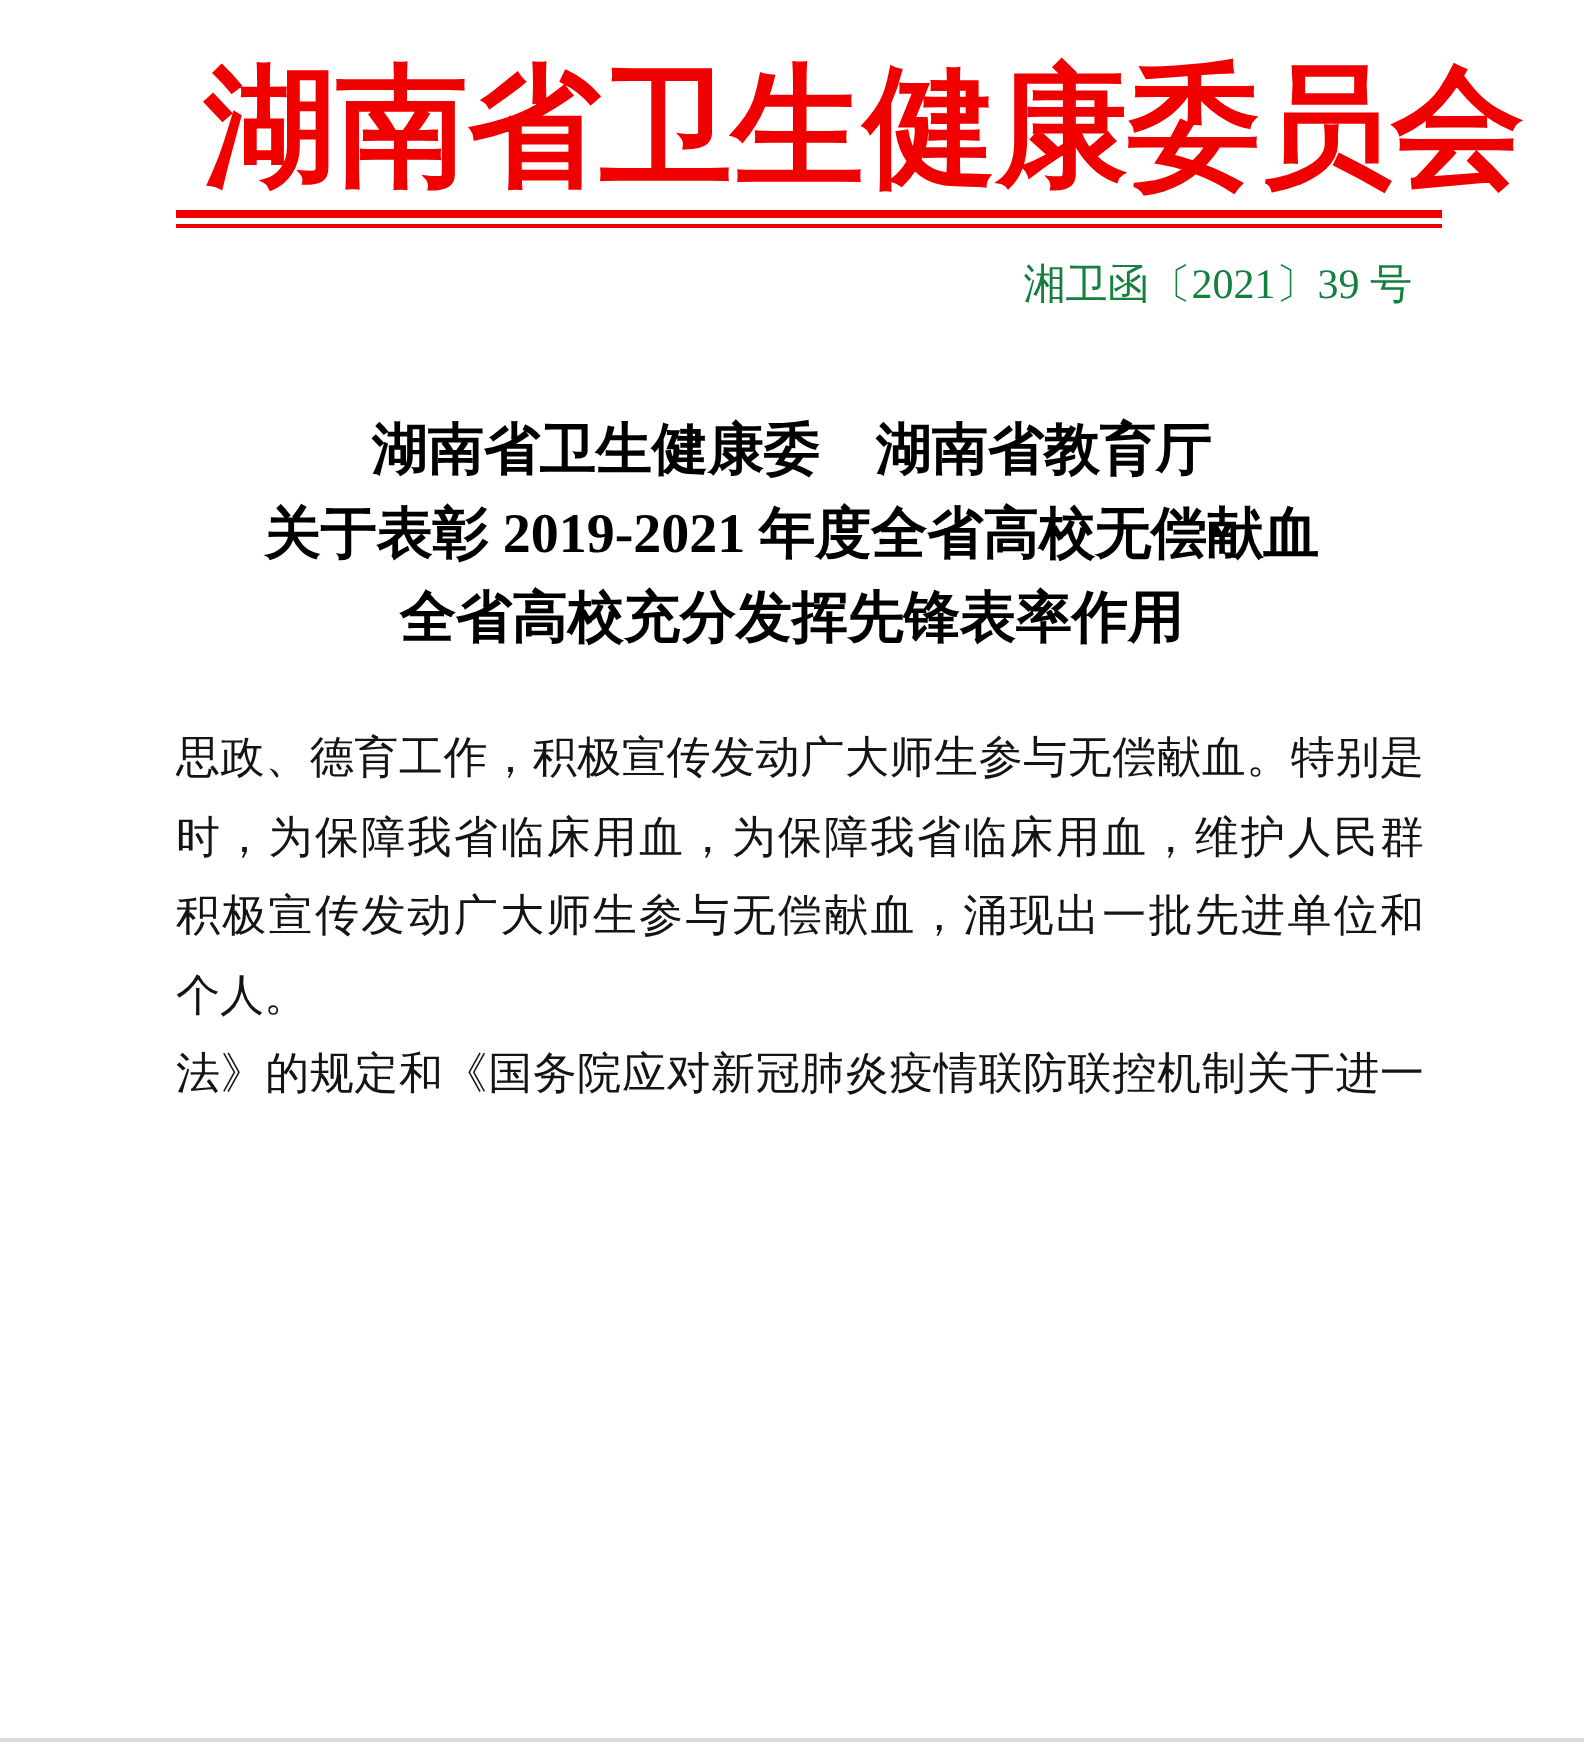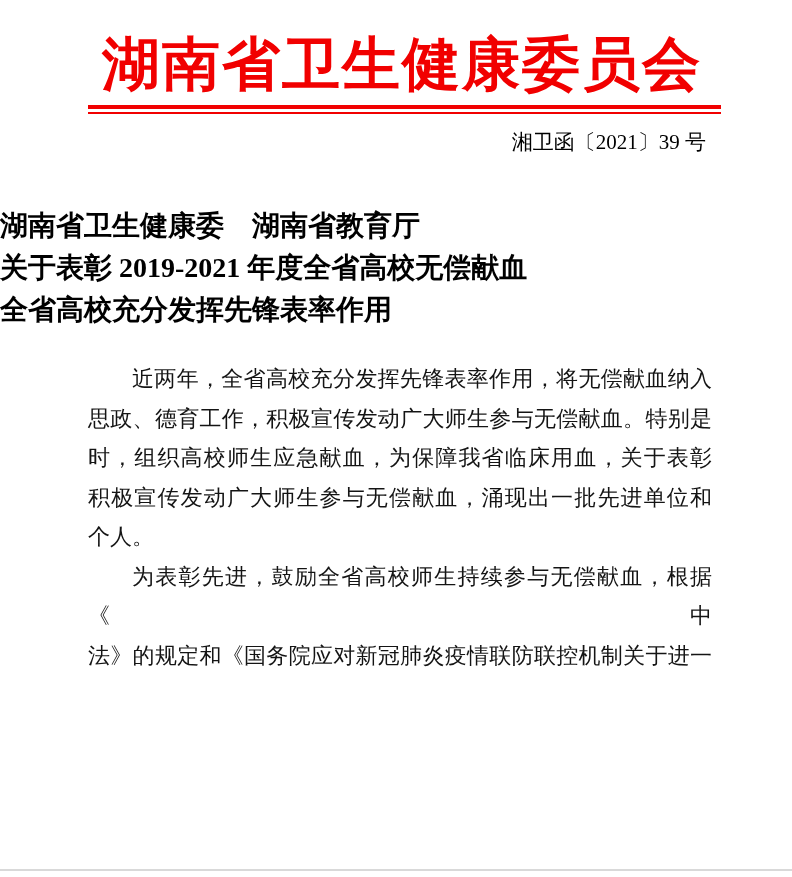--- a/index.html
+++ b/index.html
@@ -16,44 +16,45 @@
     color: #000000;
     font-family: "Liberation Serif", serif;
   }
   .letterhead {
     padding-top: 28px;
   }
   .org-line {
     margin: 0 92px 0 102px;
     color: var(--red, #f10000);
     font-weight: 700;
-    font-size: 58px;
+    font-size: 66px;
     line-height: 74px;
     text-align: justify;
     text-align-last: justify;
     white-space: nowrap;
   }
   .red-rule {
     margin: 3px 71px 0 88px;
     border-top: 4px solid var(--red, #f10000);
     border-bottom: 2px solid var(--red, #f10000);
     height: 3px;
   }
   .doc-number {
     margin: 15px 86px 0 0;
     text-align: right;
     font-size: 21px;
     line-height: 26px;
-    color: #000000;
+    color: #15803d;
   }
   .title {
     margin: 50px 0 0 0;
     font-size: 28px;
     line-height: 42px;
     font-weight: 700;
+    text-align: center;
     color: #000000;
   }
   .doc-body {
     margin: 28px 80px 0 88px;
     font-size: 22px;
     line-height: 39.5px;
     color: #141414;
   }
   .bline {
     text-align: justify;
@@ -87,25 +88,23 @@
 
   <div class="doc-number">湘卫函〔2021〕39 号</div>
 
   <h1 class="title">
     <div class="title-line">湖南省卫生健康委　湖南省教育厅</div>
     <div class="title-line">关于表彰 2019-2021 年度全省高校无偿献血</div>
     <div class="title-line">全省高校充分发挥先锋表率作用</div>
   </h1>
 
   <main class="doc-body">
-    <div class="bline indent">近两年，全省高校充分发挥先锋表率作用，将无偿献血纳入</div>
     <div class="bline">思政、德育工作，积极宣传发动广大师生参与无偿献血。特别是</div>
-    <div class="bline">时，组织高校师生应急献血，为保障我省临床用血，关于表彰</div>
+    <div class="bline">时，为保障我省临床用血，为保障我省临床用血，维护人民群</div>
     <div class="bline">积极宣传发动广大师生参与无偿献血，涌现出一批先进单位和</div>
     <div class="bline open">个人。</div>
-    <div class="bline indent">为表彰先进，鼓励全省高校师生持续参与无偿献血，根据《中</div>
     <div class="bline">法》的规定和《国务院应对新冠肺炎疫情联防联控机制关于进一</div>
 
   </main>
 
   <div class="page-edge"></div>
 
 </div>
 
 </body></html>

